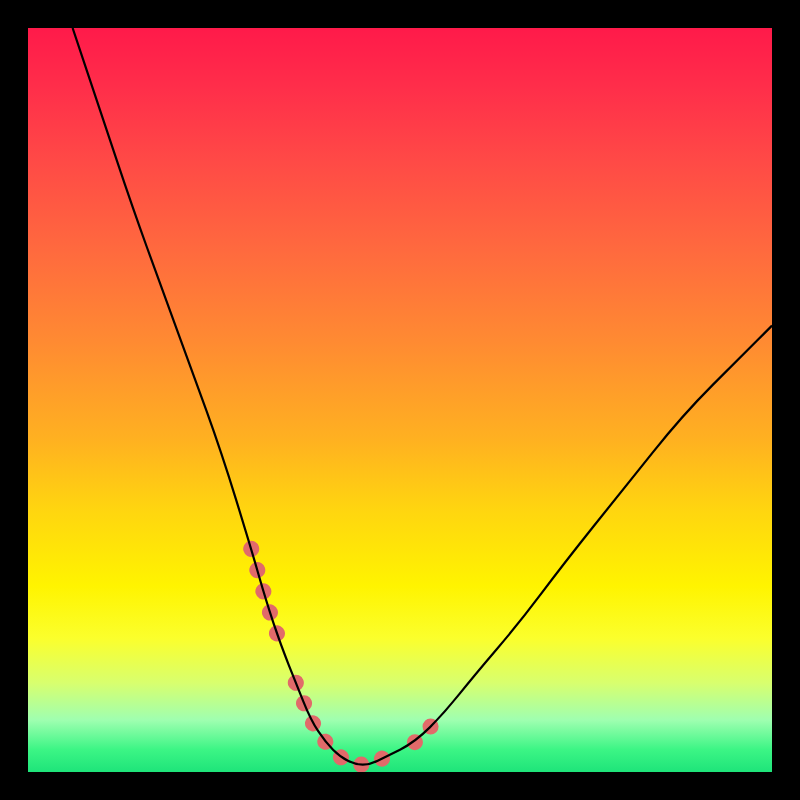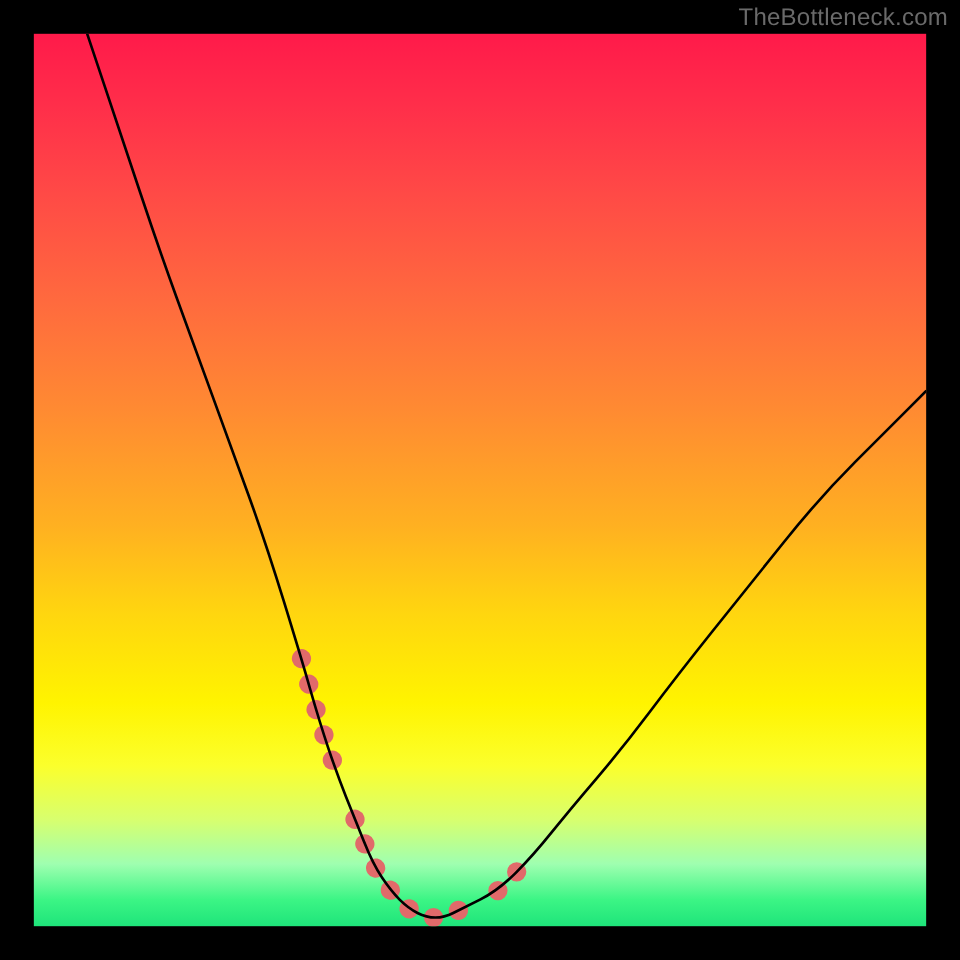--- a/index.html
+++ b/index.html
@@ -73,14 +73,13 @@
     <svg class="curve" viewBox="0 0 744 744" preserveAspectRatio="none">
       <g>
           <path d="M 223.2 520.8 L 238.1 572.9 L 253.0 617.5" fill="none" stroke="#e16a6a" stroke-width="16" stroke-linecap="round" stroke-linejoin="round" stroke-dasharray="0.1 22"></path>
           <path d="M 267.8 654.7 L 282.7 691.9 L 297.6 714.2 L 312.5 729.1 L 327.4 736.6 L 342.2 736.6 L 357.1 729.1" fill="none" stroke="#e16a6a" stroke-width="16" stroke-linecap="round" stroke-linejoin="round" stroke-dasharray="0.1 22"></path>
           <path d="M 386.9 714.2 L 416.6 684.5" fill="none" stroke="#e16a6a" stroke-width="16" stroke-linecap="round" stroke-linejoin="round" stroke-dasharray="0.1 22"></path>
         </g>
       <path fill="none" stroke="#000000" stroke-width="2.2" d="M 44.6 0.0 Q 44.6 0.0 59.5 44.6 Q 74.4 89.3 89.3 133.9 Q 104.2 178.6 119.0 219.5 Q 133.9 260.4 148.8 301.3 Q 163.7 342.2 178.6 383.2 Q 193.4 424.1 208.3 472.4 Q 223.2 520.8 230.6 546.8 Q 238.1 572.9 245.5 595.2 Q 253.0 617.5 260.4 636.1 Q 267.8 654.7 275.3 673.3 Q 282.7 691.9 290.2 703.1 Q 297.6 714.2 305.0 721.7 Q 312.5 729.1 319.9 732.8 Q 327.4 736.6 334.8 736.6 Q 342.2 736.6 349.7 732.8 Q 357.1 729.1 372.0 721.7 Q 386.9 714.2 401.8 699.4 Q 416.6 684.5 431.5 665.9 Q 446.4 647.3 468.7 621.2 Q 491.0 595.2 513.4 565.4 Q 535.7 535.7 565.4 498.5 Q 595.2 461.3 625.0 424.1 Q 654.7 386.9 684.5 357.1 Q 714.2 327.4 729.1 312.5 T 744.0 297.6"></path>
     </svg>
   </div>
 
-  <div class="watermark">TheBottleneck.com</div>
 </div>
 
 </body></html>

